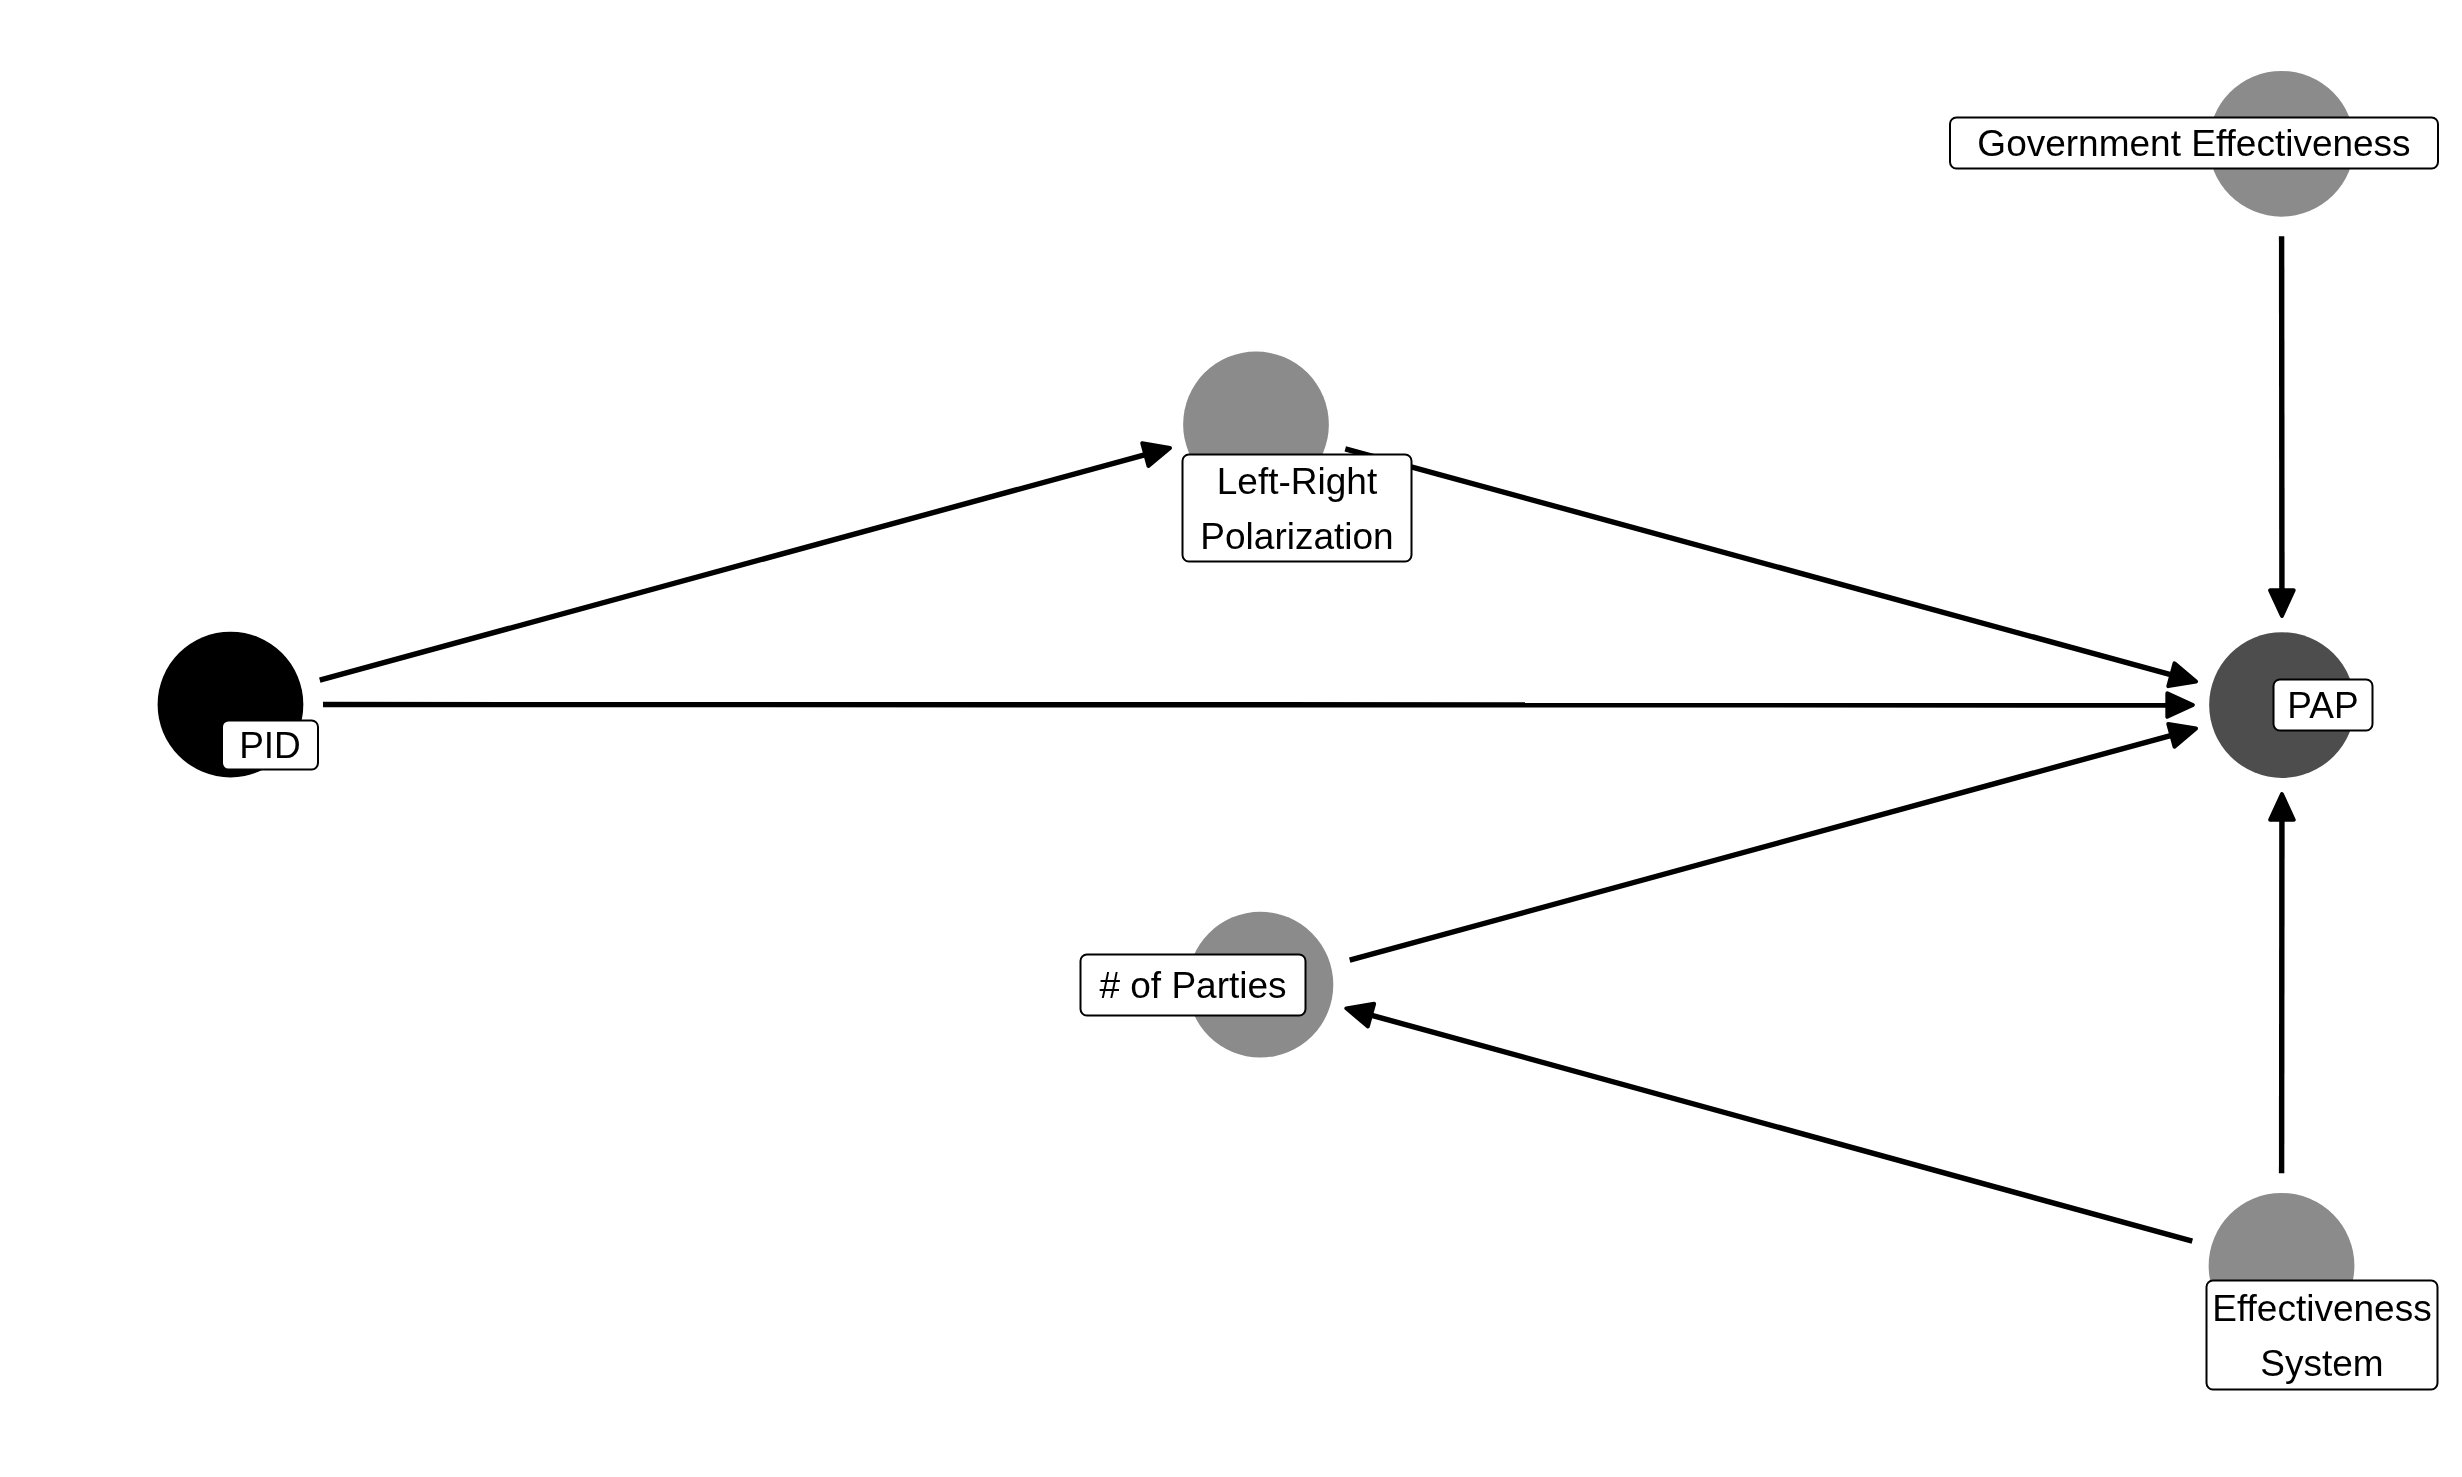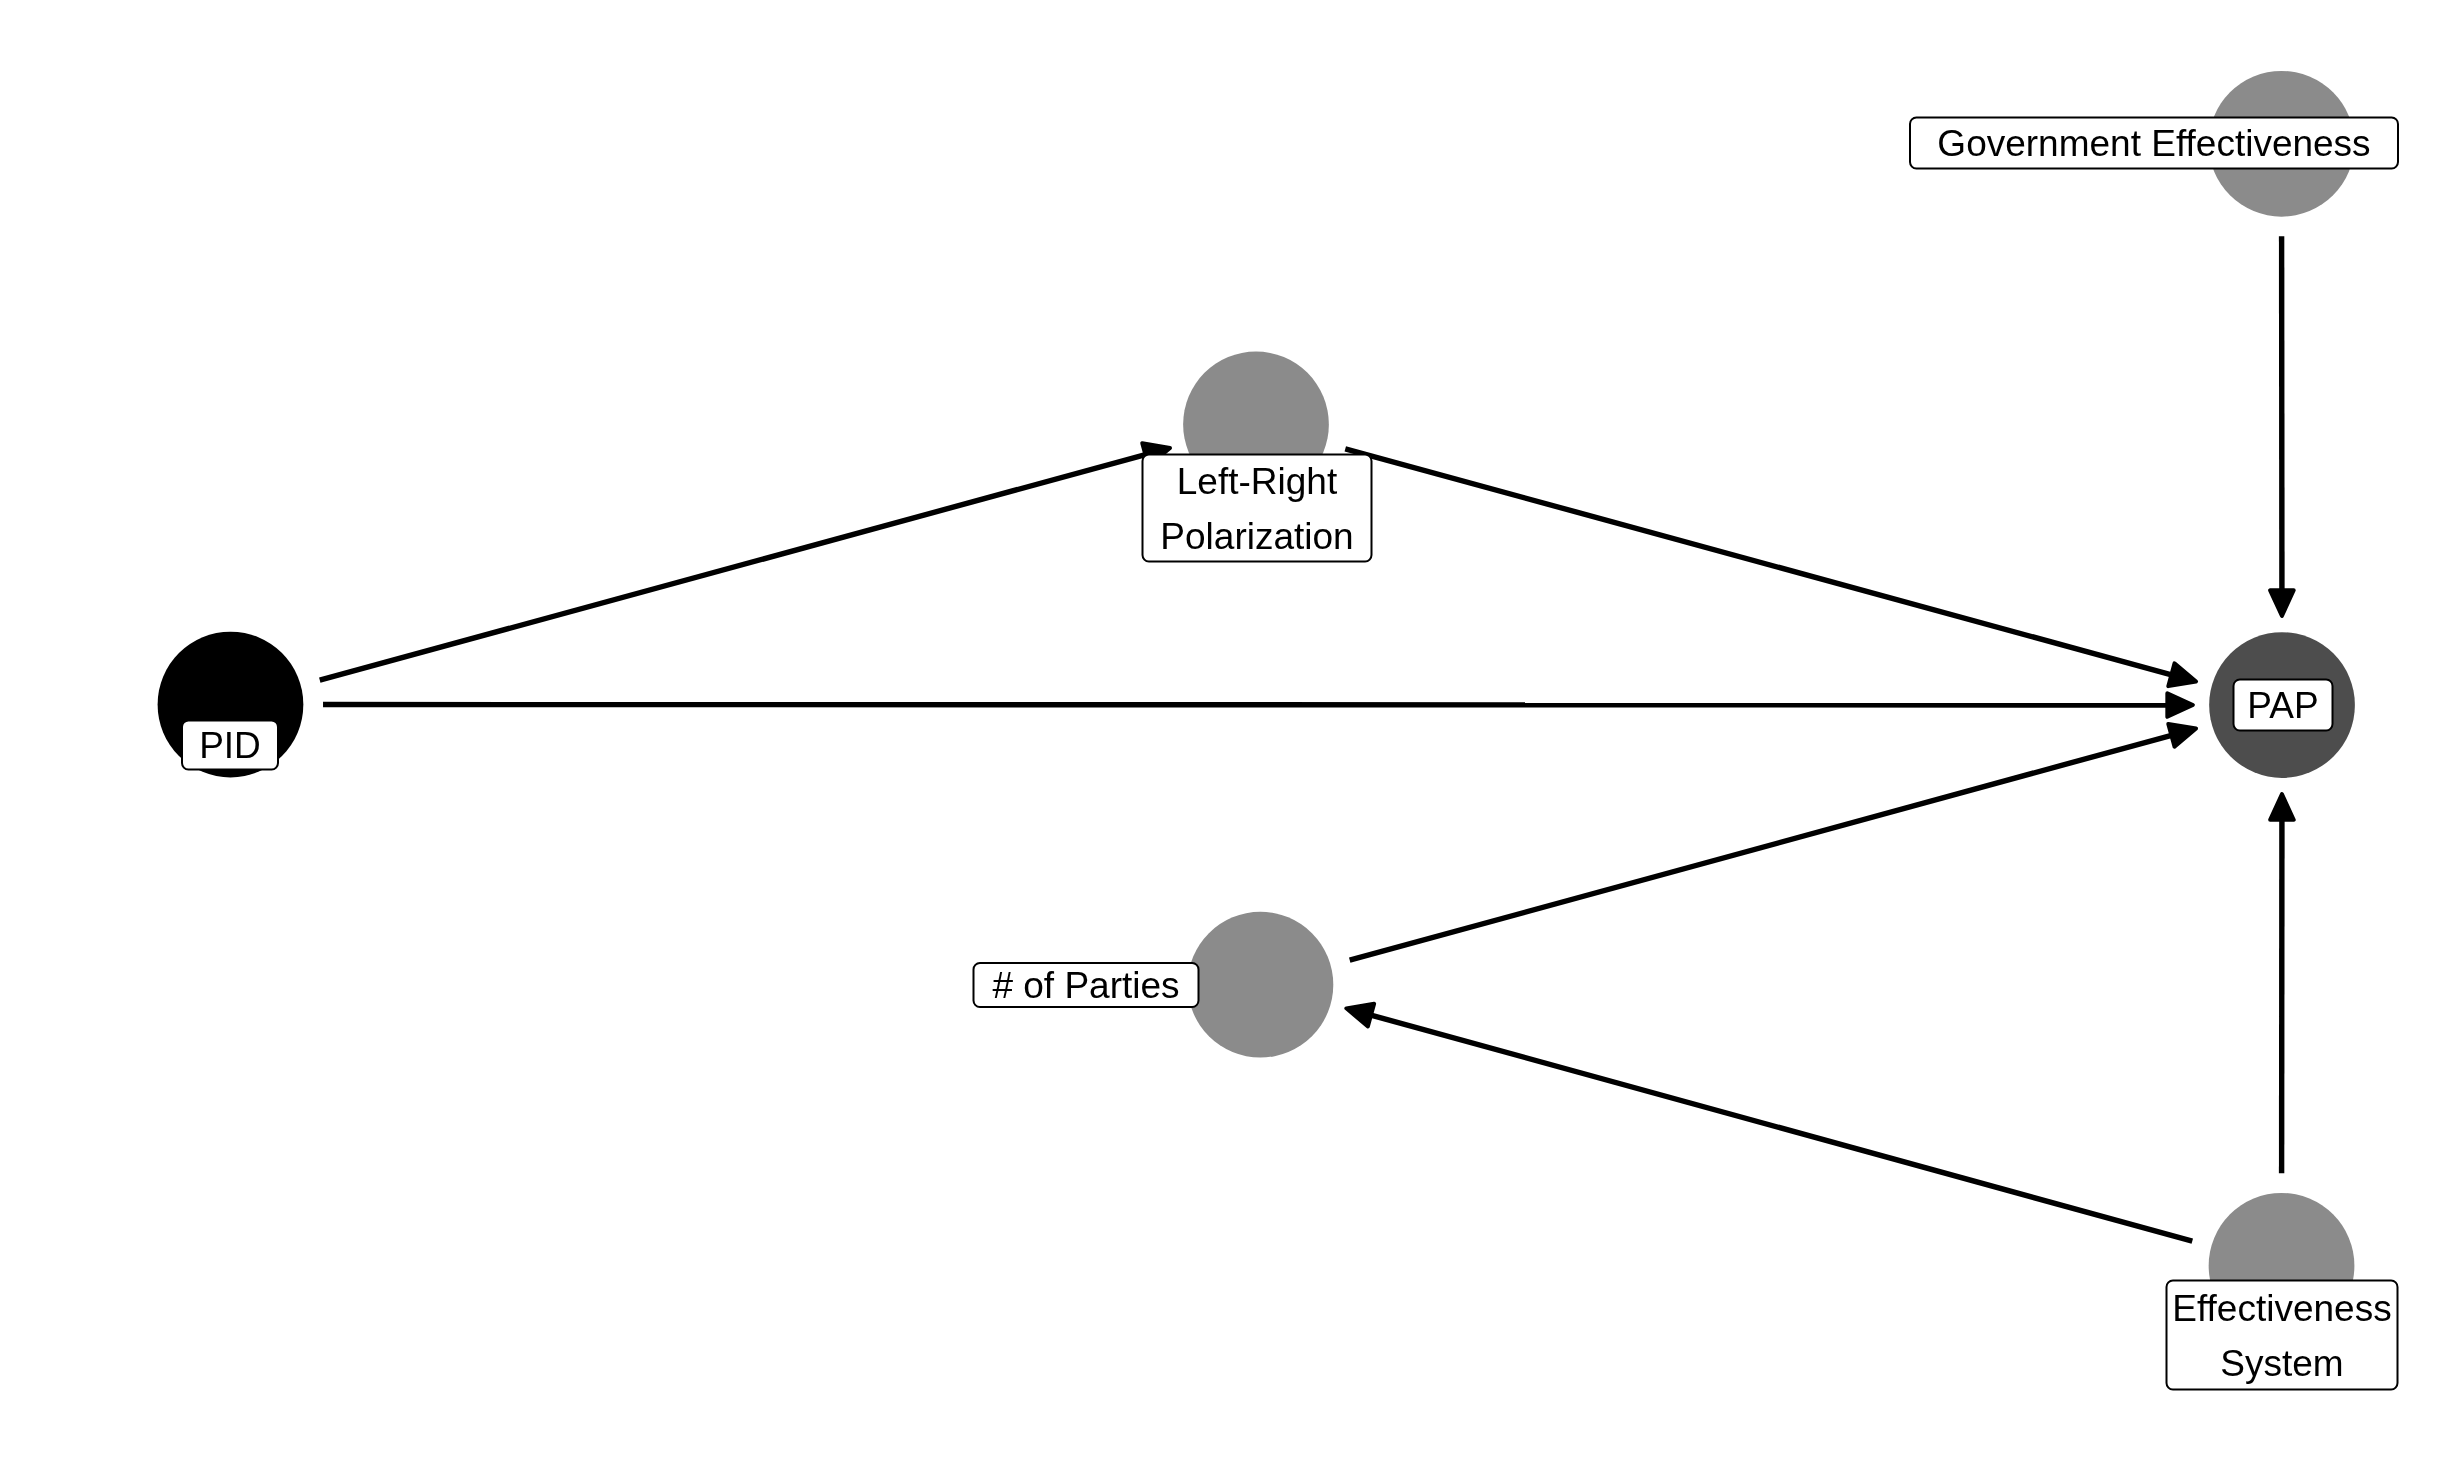--- a/index.html
+++ b/index.html
@@ -34,20 +34,21 @@
     position: absolute;
     transform: translate(-50%, -50%);
     background: #ffffff;
     border: 2.5px solid #000000;
     border-radius: 7.4px;
     box-sizing: border-box;
     display: flex;
     align-items: center;
     justify-content: center;
     text-align: center;
+    margin-left: 40px;
   }
   .label-text {
     display: block;
     font-size: 37px;
     line-height: 55px;
     color: #000000;
     white-space: pre-line;
   }
 </style>
 </head>
@@ -79,21 +80,21 @@
 
   <div class="node-label" style="left: 230px; top: 745px; width: 98px; height: 51px;">
     <span class="label-text">PID</span>
   </div>
 
   <div class="node-label" style="left: 1257px; top: 508px; width: 231px; height: 109px;">
     <span class="label-text">Left-Right
 Polarization</span>
   </div>
 
-  <div class="node-label" style="left: 1086px; top: 985px; width: 227px; height: 46px;">
+  <div class="node-label" style="left: 1153px; top: 985px; width: 227px; height: 63px;">
     <span class="label-text"># of Parties</span>
   </div>
 
   <div class="node-label" style="left: 2154px; top: 143px; width: 490px; height: 53px;">
     <span class="label-text">Government Effectiveness</span>
   </div>
 
   <div class="node-label" style="left: 2283px; top: 705px; width: 101px; height: 53px;">
     <span class="label-text">PAP</span>
   </div>

